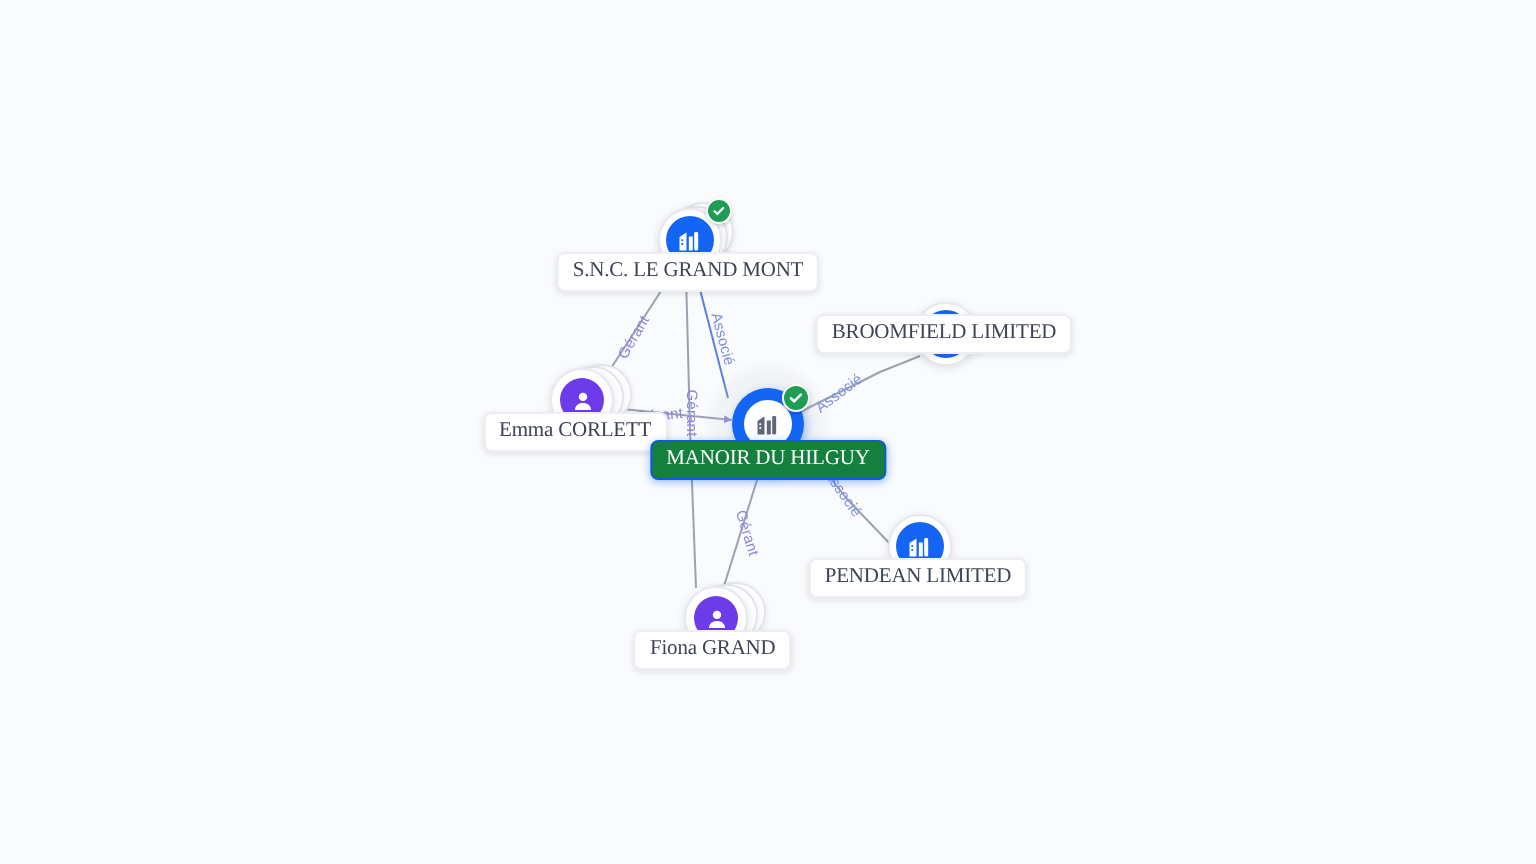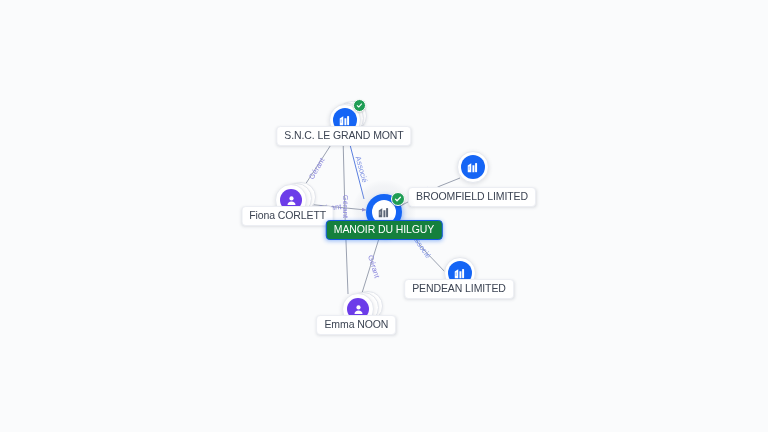--- a/index.html
+++ b/index.html
@@ -63,20 +63,21 @@
     white-space: nowrap;
     background: #ffffff;
     color: #3c4453;
     font-size: 10.5px;
     letter-spacing: -0.1px;
     padding: 3px 7px 4px 7px;
     border-radius: 4px;
     border: 1px solid #eceef3;
     box-shadow: 0 1px 3px rgba(40,50,70,0.13);
     line-height: 1.05;
+    font-family: Liberation Serif, serif;
   }
   .node-label.selected {
     background: #15803d;
     color: #ffffff;
     border: 1px solid #1258dd;
     font-size: 10.5px;
     box-shadow: 0 1px 4px rgba(21,101,245,0.45);
   }
 
   
@@ -207,21 +208,21 @@
       <div class="inner-circle inner-blue" style="width:24px; height:24px;">
         <svg width="14" height="14" viewBox="0 0 24 24">
           <path d="M3 21V9.5L9 5.5V21z" fill="#ffffff"></path>
           <rect x="11" y="9" width="3.4" height="12" fill="#ffffff"></rect>
           <rect x="15.6" y="5.2" width="3.4" height="15.8" rx="1.2" fill="#ffffff"></rect>
           <rect x="4.6" y="11.4" width="1.5" height="1.6" fill="#1565f5"></rect>
           <rect x="4.6" y="14.6" width="1.5" height="1.6" fill="#1565f5"></rect>
         </svg>
       </div>
     </div>
-    <div class="node-label" style="top:36px;">BROOMFIELD LIMITED</div>
+    <div class="node-label" style="top:6px;">BROOMFIELD LIMITED</div>
   </div>
 
   <div class="node" style="left:459px; top:272px; width:30px; height:30px;">
     <div class="node-disc" style="width:30px; height:30px;">
       <div class="inner-circle inner-blue" style="width:24px; height:24px;">
         <svg width="14" height="14" viewBox="0 0 24 24">
           <path d="M3 21V9.5L9 5.5V21z" fill="#ffffff"></path>
           <rect x="11" y="9" width="3.4" height="12" fill="#ffffff"></rect>
           <rect x="15.6" y="5.2" width="3.4" height="15.8" rx="1.2" fill="#ffffff"></rect>
           <rect x="4.6" y="11.4" width="1.5" height="1.6" fill="#1565f5"></rect>
@@ -236,35 +237,35 @@
     <div class="node-stack" style="left:11px; top:-2px; width:28px; height:28px;"></div>
     <div class="node-stack" style="left:6px; top:-1px; width:29px; height:29px;"></div>
     <div class="node-disc" style="width:30px; height:30px;">
       <div class="inner-circle inner-purple" style="width:22px; height:22px;">
         <svg width="13" height="13" viewBox="0 0 24 24">
           <circle cx="12" cy="8.2" r="3.9" fill="#ffffff"></circle>
           <path d="M4.6 20.4c0-4.2 3.3-6.6 7.4-6.6s7.4 2.4 7.4 6.6z" fill="#ffffff"></path>
         </svg>
       </div>
     </div>
-    <div class="node-label" style="top:22px; left:42%;">Fiona CORLETT</div>
+    <div class="node-label" style="top:22px; left:42%;">Emma CORLETT</div>
   </div>
 
   <div class="node" style="left:357px; top:308px; width:30px; height:30px;">
     <div class="node-stack" style="left:11px; top:-2px; width:28px; height:28px;"></div>
     <div class="node-stack" style="left:6px; top:-1px; width:29px; height:29px;"></div>
     <div class="node-disc" style="width:30px; height:30px;">
       <div class="inner-circle inner-purple" style="width:22px; height:22px;">
         <svg width="13" height="13" viewBox="0 0 24 24">
           <circle cx="12" cy="8.2" r="3.9" fill="#ffffff"></circle>
           <path d="M4.6 20.4c0-4.2 3.3-6.6 7.4-6.6s7.4 2.4 7.4 6.6z" fill="#ffffff"></path>
         </svg>
       </div>
     </div>
-    <div class="node-label" style="top:22px; left:48%;">Emma NOON</div>
+    <div class="node-label" style="top:22px; left:48%;">Fiona GRAND</div>
   </div>
 
   <div class="node" style="left:384px; top:212px; width:36px; height:36px;">
     <div class="pin-halo"></div>
     <div class="pin">
       <div class="pin-shape"></div>
       <div class="pin-core">
         <svg width="14" height="14" viewBox="0 0 24 24">
           <path d="M3 21V9.5L9 5.5V21z" fill="#5d6778"></path>
           <rect x="11" y="9" width="3.4" height="12" fill="#5d6778"></rect>

